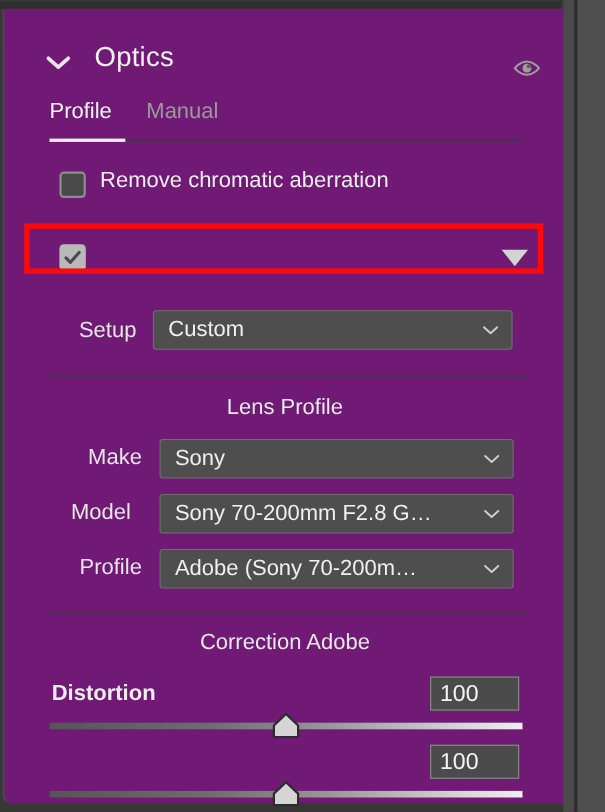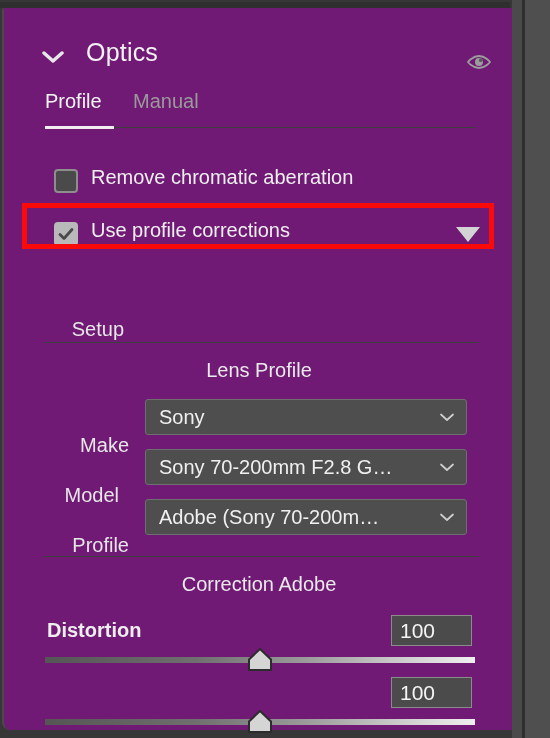--- a/index.html
+++ b/index.html
@@ -147,21 +147,21 @@
   }
 
   
   .check-row {
     position: absolute;
     left: 0;
     width: 510px;
     height: 40px;
     cursor: pointer;
   }
-  .row-chromatic { top: 153px; text-decoration: underline; }
+  .row-chromatic { top: 140px; text-decoration: underline; }
   .row-profile-corr { top: 206px; }
 
   .checkbox {
     position: absolute;
     left: 50px;
     top: 8px;
     width: 24px;
     height: 24px;
     box-sizing: border-box;
     border-radius: 4px;
@@ -212,21 +212,20 @@
     pointer-events: none;
   }
 
   
   .field-label {
     position: absolute;
     font-size: 20px;
     color: #e6e6e6;
     white-space: nowrap;
     text-align: right;
-    margin-top: 29px;
   }
   .label-setup   { left: 20px; top: 281px; width: 100px; }
   .label-make    { left: 20px; top: 397px; width: 105px; }
   .label-model   { left: 10px; top: 447px; width: 105px; }
   .label-profile { left: 20px; top: 497px; width: 105px; }
 
   .dropdown {
     position: absolute;
     box-sizing: border-box;
     background: #4e4e4e;
@@ -378,25 +377,32 @@
       <div class="checkbox unchecked"></div>
       <div class="check-label">Remove chromatic aberration</div>
     </div>
 
     <div class="check-row row-profile-corr">
       <div class="checkbox checked">
         <svg width="20" height="20" viewBox="0 0 20 20">
           <path d="M4 10.5 L8 14.5 L16 5.5" stroke="#4a4a4a" stroke-width="2.8" fill="none" stroke-linecap="round" stroke-linejoin="round"></path>
         </svg>
       </div>
-      <div class="check-label">Use profile corrections</div>
       <div class="expand-caret"></div>
     </div>
 
     <div class="field-label label-setup">Setup</div>
+    <div class="dropdown dd-setup">
+      <span class="dd-text">Custom</span>
+      <span class="dd-chevron">
+        <svg width="16" height="10" viewBox="0 0 16 10">
+          <path d="M2 2.5 L8 8 L14 2.5" stroke="#cfcfcf" stroke-width="1.7" fill="none" stroke-linecap="round" stroke-linejoin="round"></path>
+        </svg>
+      </span>
+    </div>
 
     <div class="divider divider-1"></div>
     <div class="section-heading heading-lens">Lens Profile</div>
 
     <div class="field-label label-make">Make</div>
     <div class="dropdown dd-make">
       <span class="dd-text">Sony</span>
       <span class="dd-chevron">
         <svg width="16" height="10" viewBox="0 0 16 10">
           <path d="M2 2.5 L8 8 L14 2.5" stroke="#cfcfcf" stroke-width="1.7" fill="none" stroke-linecap="round" stroke-linejoin="round"></path>

